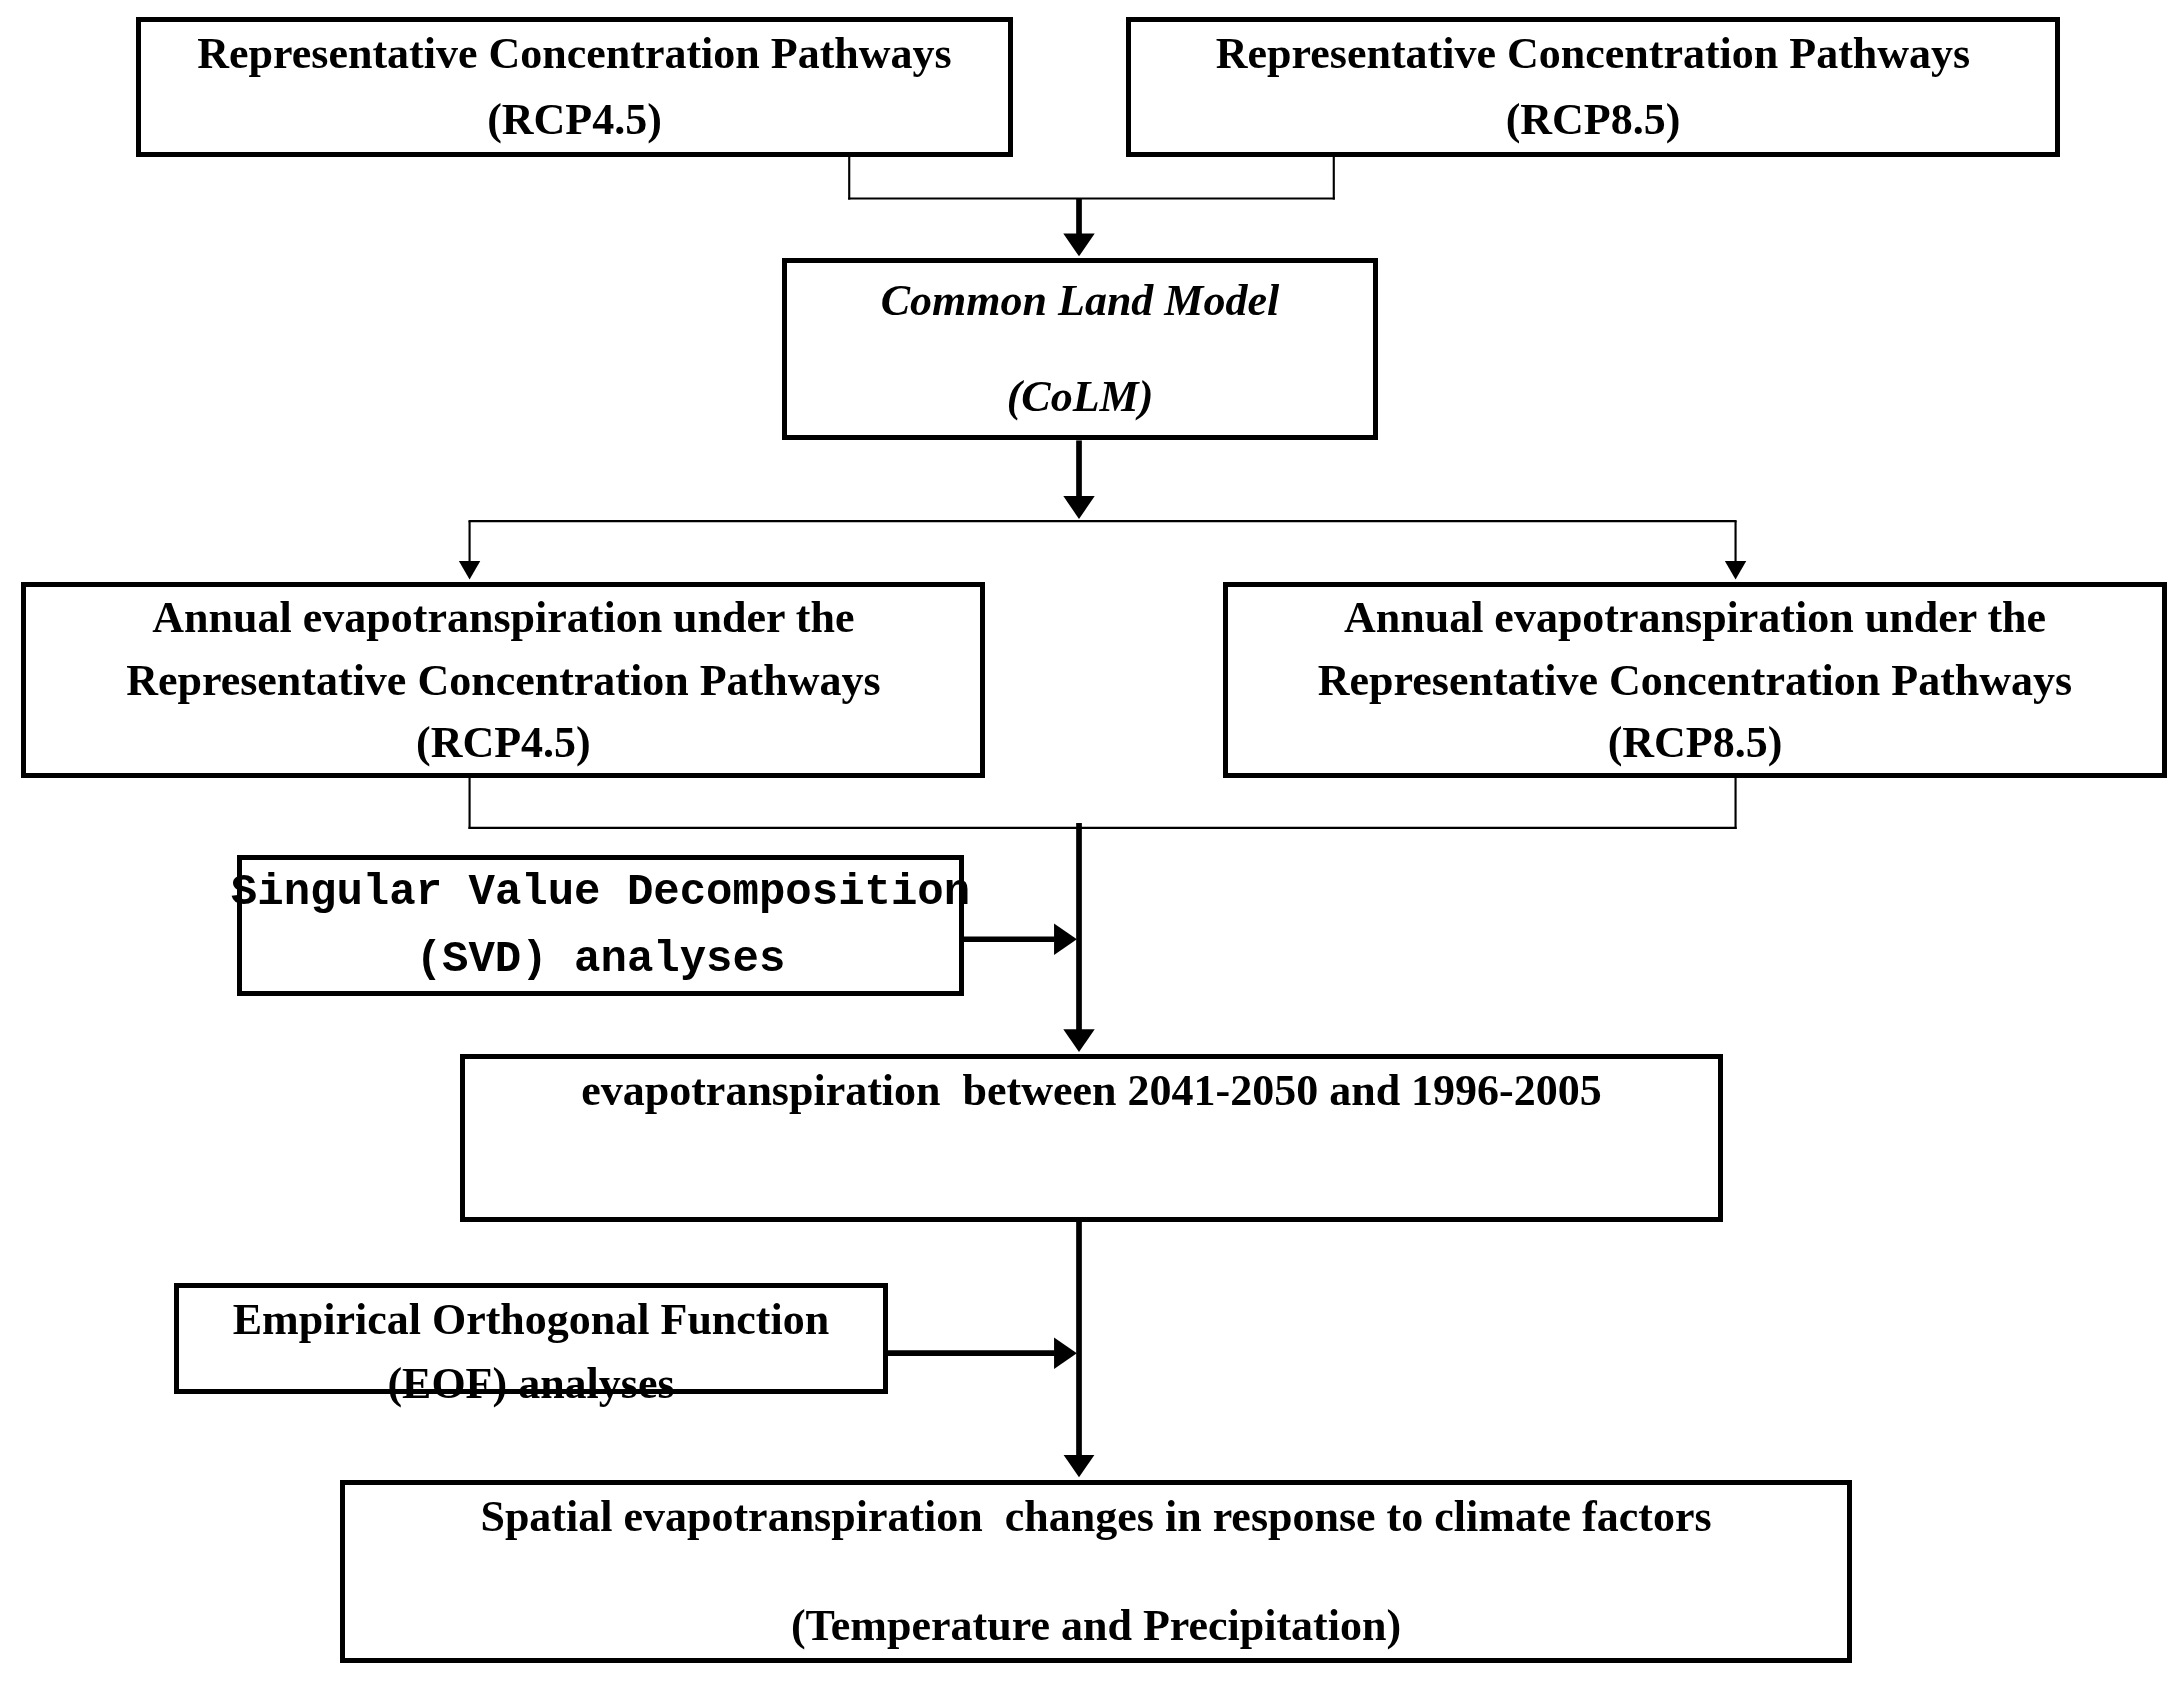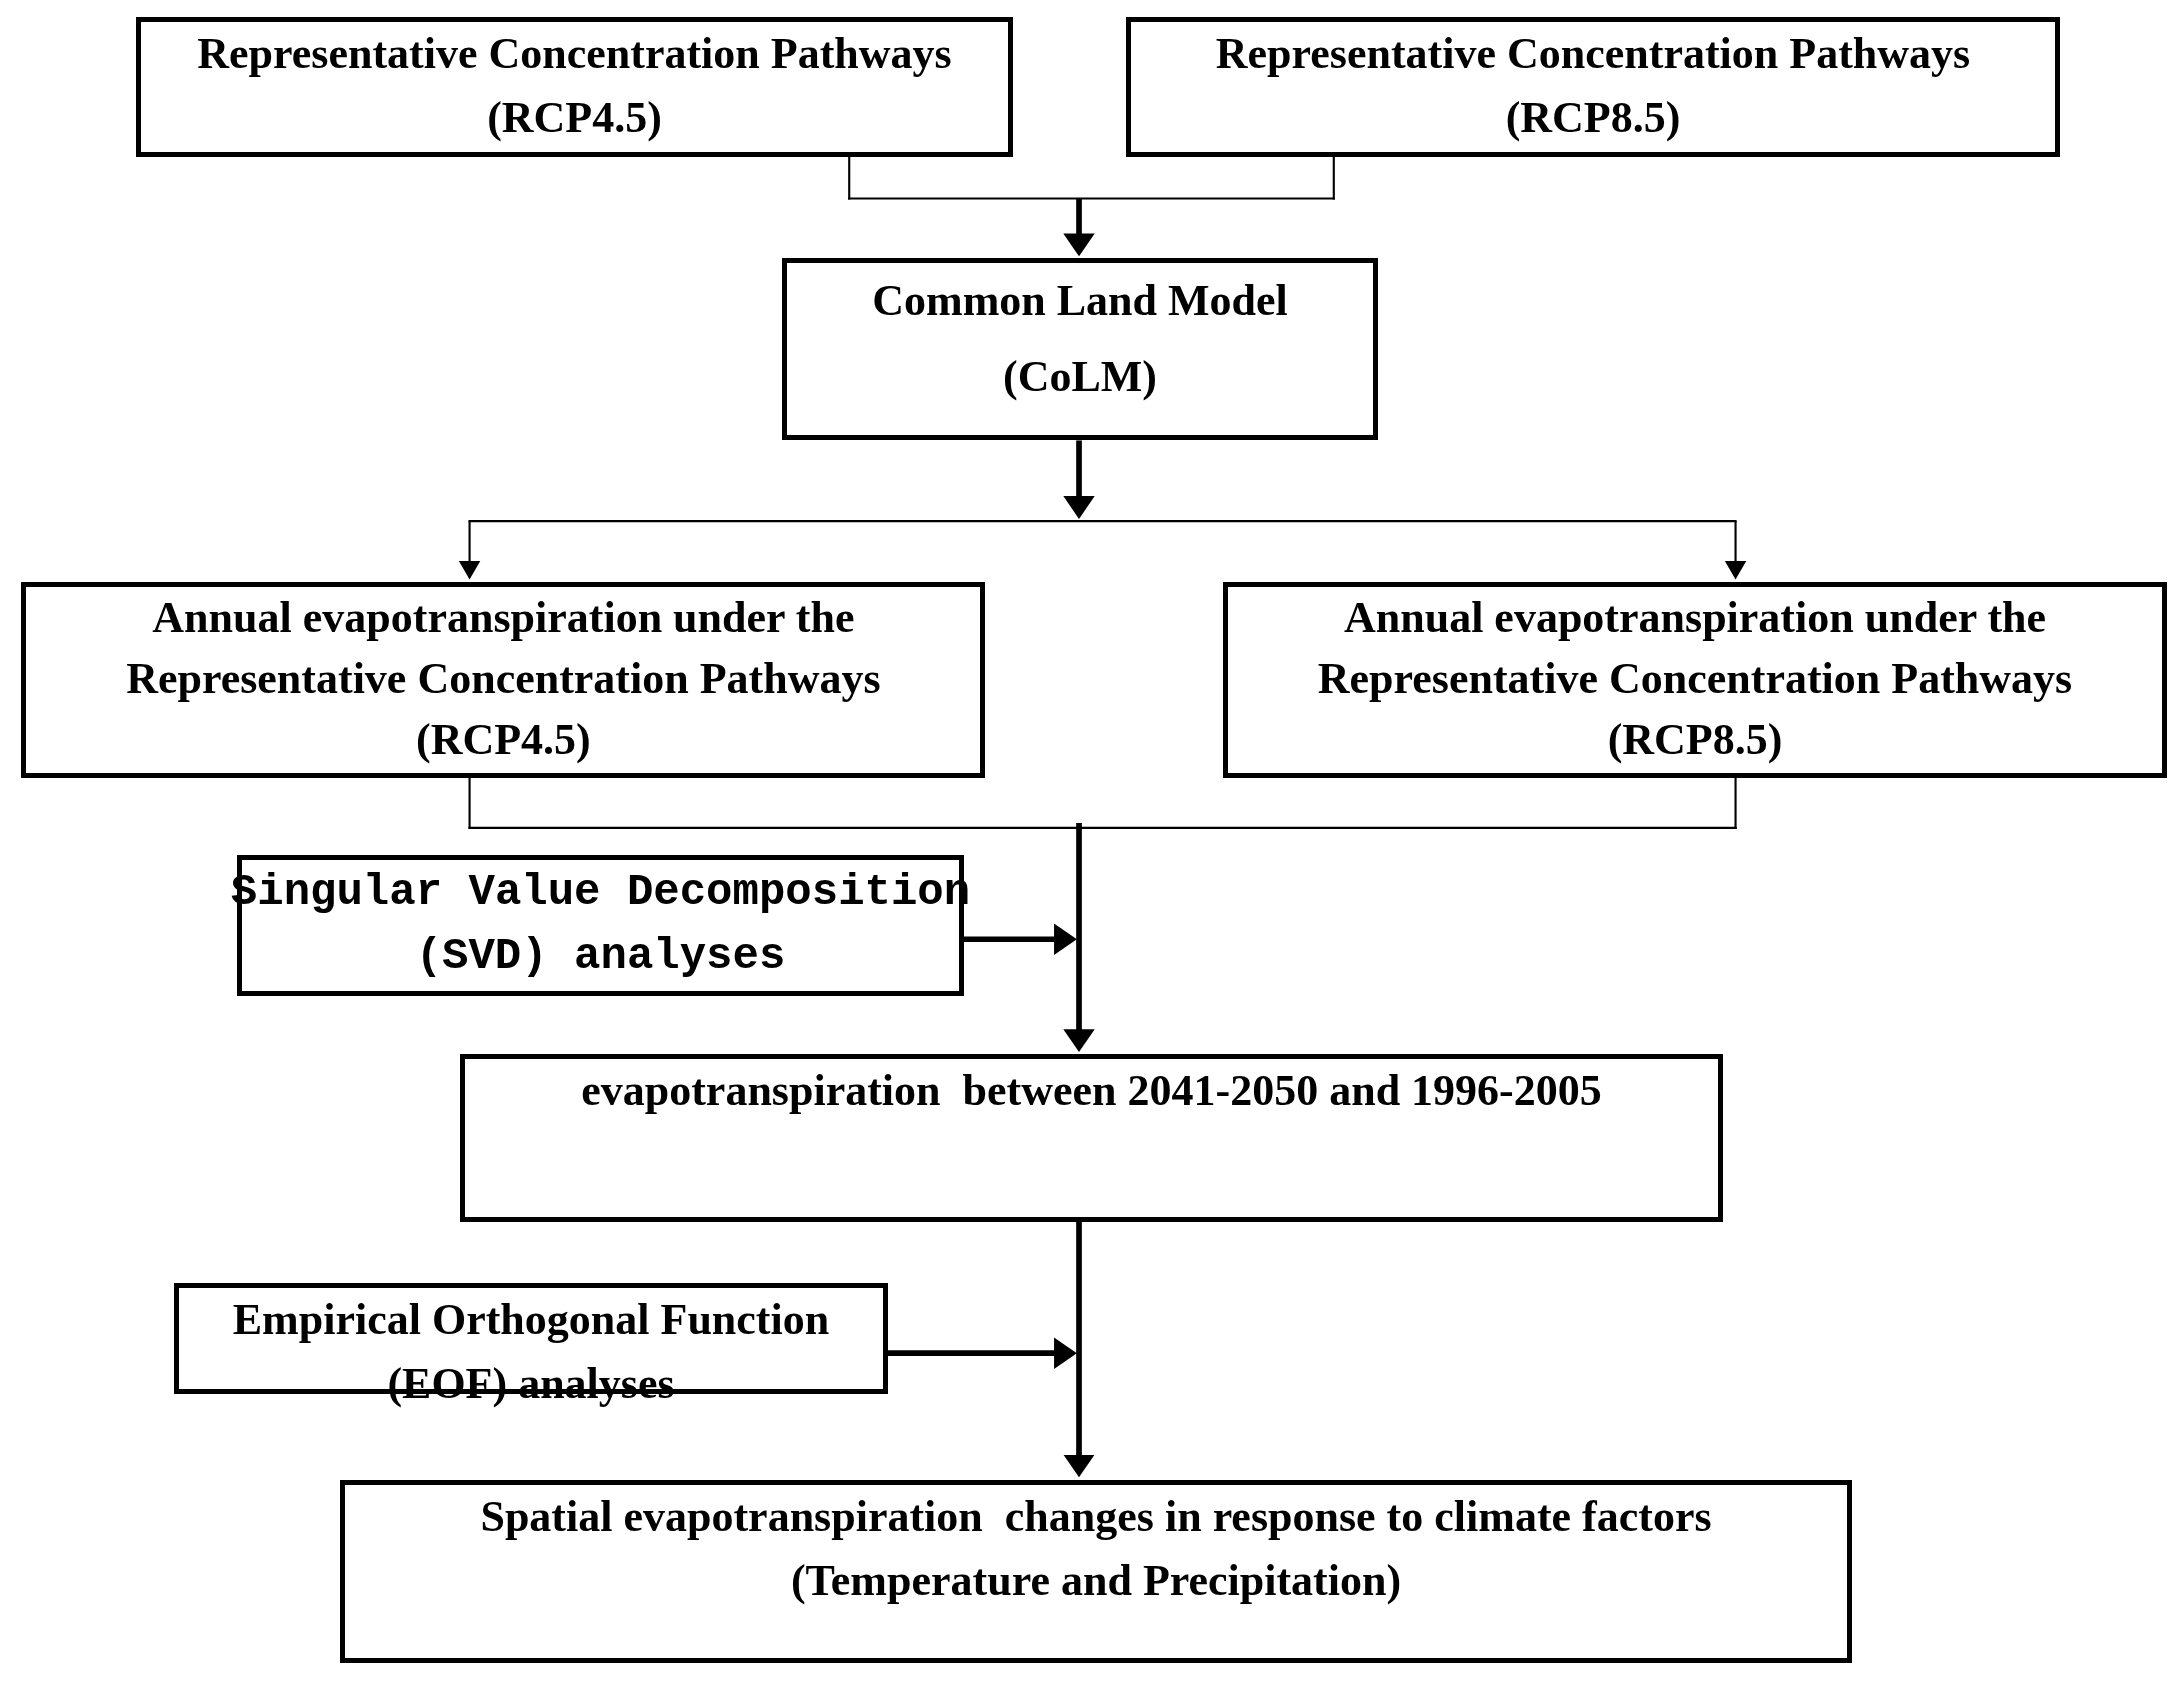--- a/index.html
+++ b/index.html
@@ -23,32 +23,32 @@
     width: 2183px;
     height: 1688px;
   }
   .fbox {
     position: absolute;
     box-sizing: border-box;
     border: 5px solid #000000;
     background: #ffffff;
     display: flex;
     flex-direction: column;
-    justify-content: flex-start;
+    justify-content: space-between;
     align-items: center;
     text-align: center;
   }
   .fbox .line {
     font-weight: bold;
     font-size: 44px;
     line-height: 64px;
     white-space: pre;   
   }
   .lh-tight .line { line-height: 61px; }
-  .lh-wide  .line { line-height: 76px; }
+  .lh-wide  .line { line-height: 76px; font-style: italic; }
 
   
   #box-rcp45    { left: 136px;  top: 17px;   width: 877px; height: 140px; }
   #box-rcp85    { left: 1126px; top: 17px;   width: 934px; height: 140px; }
   #box-colm     { left: 782px; top: 258px;  width: 596px;  height: 182px; }
   #box-evap45   { left: 21.4px;   top: 582px;  width: 964px; height: 196px; }
   #box-evap85   { left: 1223px; top: 582px;  width: 944px; height: 196px; }
   #box-svd      { left: 237px;  top: 855px; width: 727px; height: 141px; font-family: Liberation Mono, monospace; }
   #box-temporal { left: 460px;  top: 1054px; width: 1263px; height: 168px; }
   #box-eof      { left: 174px;  top: 1283px; width: 714px; height: 111px; }

